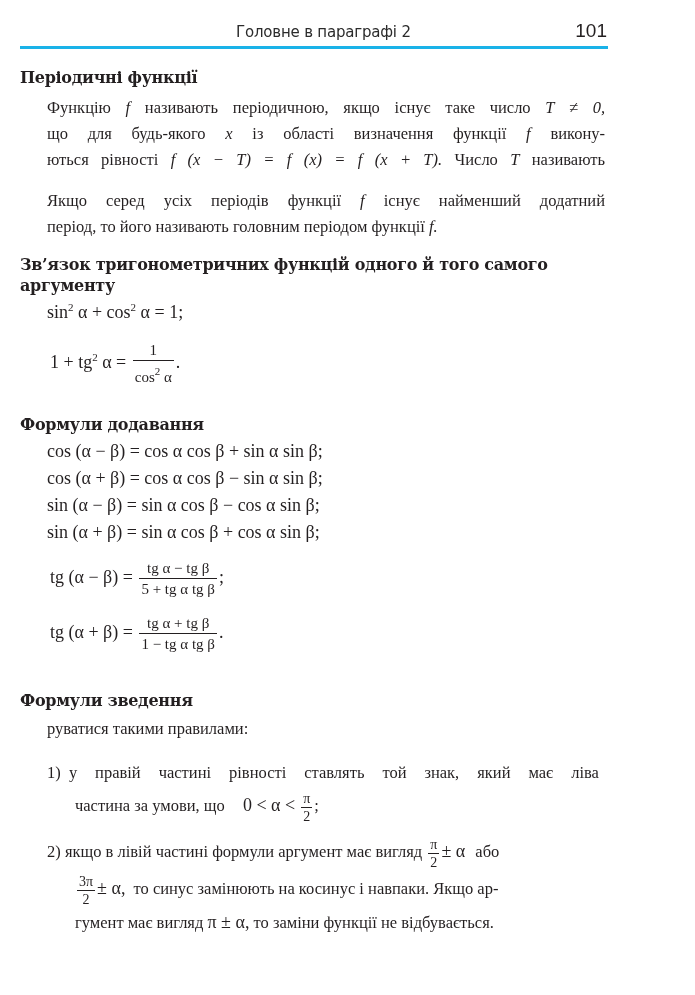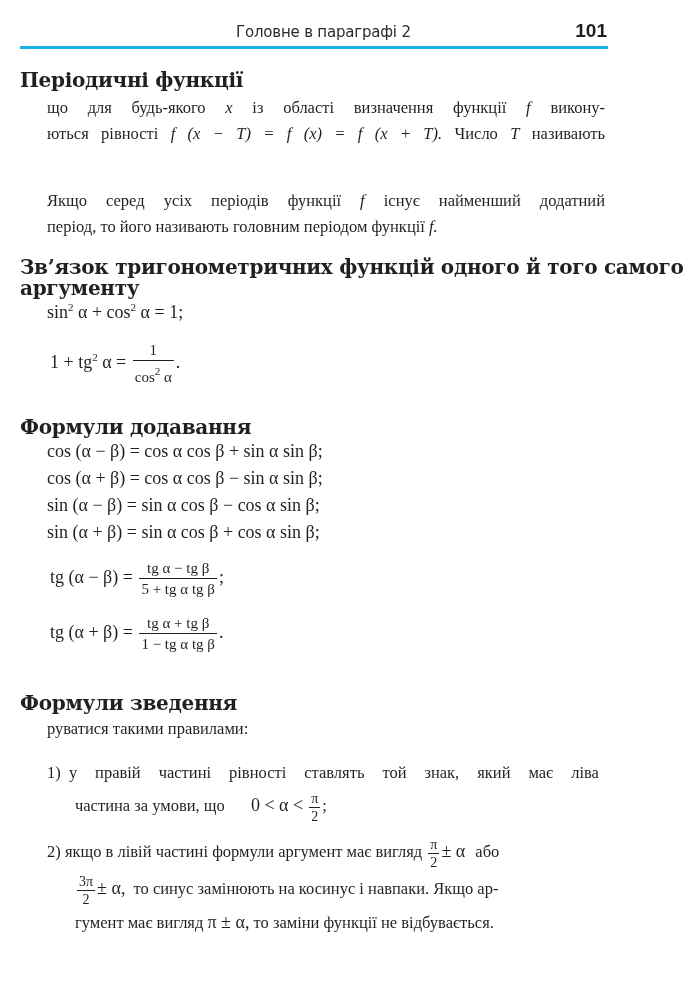--- a/index.html
+++ b/index.html
@@ -4,24 +4,24 @@
 <style>
   html, body { margin: 0; padding: 0; background: #ffffff; }
   body { width: 695px; height: 995px; position: relative; overflow: hidden;
          font-family: "DejaVu Serif", "Liberation Serif", serif; color: #231f20; }
   .abs { position: absolute; }
   .hdr-title { left: 0; width: 430px; top: 23px; text-align: right; padding-right: 0;
                font-family: "DejaVu Sans", "Liberation Sans", sans-serif; font-size: 15px;
                color: #2b2b2b; letter-spacing: -0.2px; }
   .hdr-title span { position: absolute; left: 236px; white-space: nowrap; }
   .hdr-page { left: 560px; top: 20px; width: 47px; text-align: right;
-              font-family: "Liberation Sans", "DejaVu Sans", sans-serif; font-weight: bold;
+              font-family: "Liberation Sans", "DejaVu Sans", sans-serif; font-weight: normal;
               font-size: 19px; color: #231f20; }
   .hdr-line { left: 20px; top: 46px; width: 588px; height: 3px; background: #1ab2e8; }
-  h3 { position: absolute; margin: 0; font-size: 20px; font-weight: bold; left: 20px;
+  h3 { position: absolute; margin: 0; font-size: 16px; font-weight: bold; left: 20px;
        font-family: "DejaVu Serif", "Liberation Serif", serif; letter-spacing: -0.3px; }
   .p { position: absolute; left: 47px; width: 558px; font-size: 16.5px; line-height: 26px;
        text-align: justify; font-family: "Liberation Serif", "DejaVu Serif", serif; }
   .line { display: block; white-space: nowrap; text-align-last: justify; }
   .line.last { text-align-last: left; }
   i.m { font-style: italic; font-family: "Liberation Serif", "DejaVu Serif", serif; }
   .f { position: absolute; left: 47px; font-family: "Liberation Serif", "DejaVu Serif", serif;
        font-size: 18px; white-space: nowrap; }
   .f sup { font-size: 11px; vertical-align: 7px; }
   .frac { display: inline-block; vertical-align: middle; text-align: center; margin: 0 2px; }
@@ -36,20 +36,23 @@
 
 <div class="abs hdr-title">
     <span>Головне в параграфі 2</span>
   </div>
 <div class="abs hdr-page">101</div>
 <div class="abs hdr-line"></div>
 
 <h3 style="top:68px">Періодичні функції</h3>
 
 <div class="p" style="top:95px">
+  <span class="line">
+    <span>Функцію </span><i class="m">f</i><span> називають періодичною, якщо існує таке число </span><i class="m">T ≠ 0,</i>
+  </span>
   <span class="line">
     <span>що для будь-якого </span><i class="m">x</i><span> із області визначення функції </span><i class="m">f</i><span> викону-</span>
   </span>
   <span class="line">
     <span>ються рівності </span><i class="m">f (x − T) = f (x) = f (x + T).</i><span> Число </span><i class="m">T</i><span> називають</span>
   </span>
 </div>
 
 <div class="p" style="top:188px">
   <span class="line">
@@ -109,21 +112,21 @@
 <div class="p" style="top:716px">
   <span class="line last">руватися такими правилами:</span>
 </div>
 
 <div class="item" style="top:763px">
   <span>1)</span>
   <span style="display:inline-block;width:530px;text-align:justify;text-align-last:justify;margin-left:4px">у правій частині рівності ставлять той знак, який має ліва</span>
 </div>
 <div class="item" style="top:790px;left:75px">
   <span>частина за умови, що</span>
-  <span style="font-size:18px;margin-left:22px">0 &lt; α &lt;</span>
+  <span style="font-size:18px;margin-left:14px">0 &lt; α &lt;</span>
   <span class="frac sm">
     <span class="num">π</span>
     <span class="bar"></span>
     <span class="den">2</span>
   </span><span>;</span>
 </div>
 
 <div class="item" style="top:836px">
   <span>2)</span>
   <span>якщо в лівій частині формули аргумент має вигляд</span>

